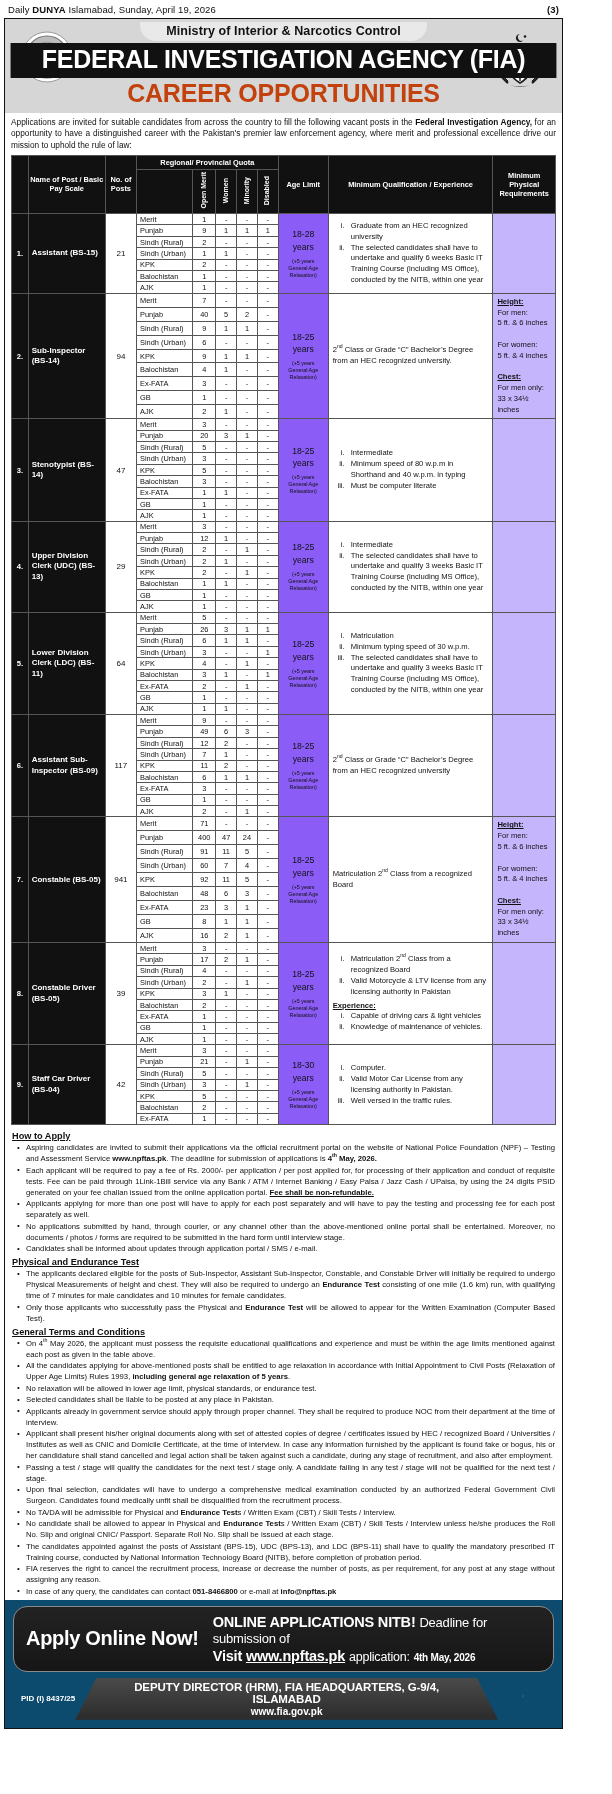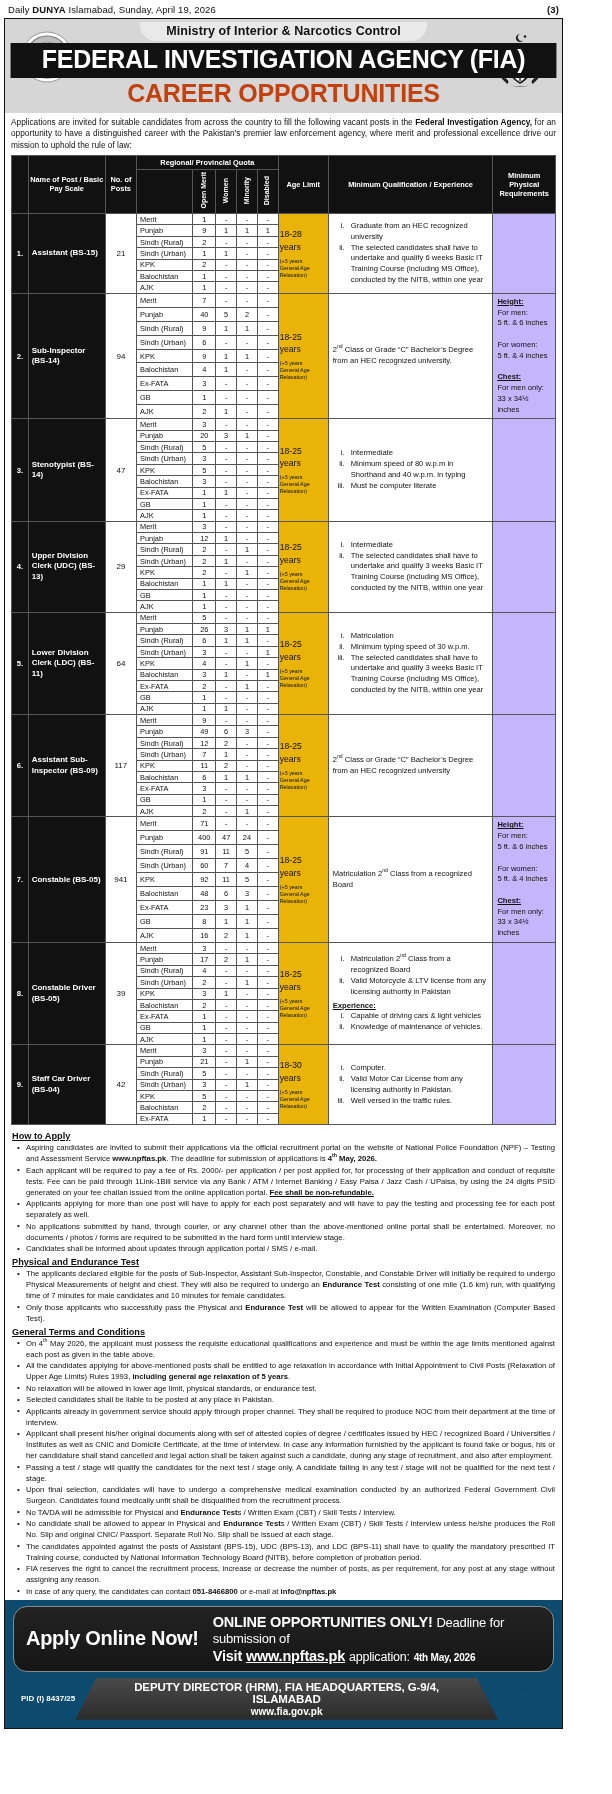--- a/index.html
+++ b/index.html
@@ -68,21 +68,21 @@
     background:#111; color:#fff; font-size:7.4px; font-weight:700;
     text-align:center; vertical-align:middle; padding:2px 1px; line-height:1.25;
   }
   th.vert { height: 44px; }
   th.vert span { writing-mode: vertical-rl; transform: rotate(180deg); display:inline-block; font-size:7px; }
   td.sn { background:#111; color:#fff; font-size:7.6px; font-weight:700; text-align:center; vertical-align:middle; }
   td.post { background:#111; color:#fff; font-size:8px; font-weight:700; padding:2px 3px; vertical-align:middle; line-height:1.3; }
   td.nposts { font-size:8px; text-align:center; vertical-align:middle; background:#fff; }
   td.quota-label { font-size:7.4px; padding:0.7px 3px; background:#fff; }
   td.q { font-size:7.4px; text-align:center; background:#fff; padding:0.7px 0; }
-  td.age { font-size:8.6px; vertical-align:middle; background:#eab308; line-height:1.5; }
+  td.age { font-size:8.6px; text-align:center; vertical-align:middle; background:#8b5cf6; line-height:1.5; }
   td.age .rel { font-size:5.4px; display:block; margin-top:4px; line-height:1.3; }
   td.qual { font-size:7.6px; vertical-align:middle; background:#fff; padding:3px 4px; line-height:1.42; }
   td.phys { font-size:7.6px; vertical-align:middle; background:#c4b5fd; padding:3px 4px; line-height:1.42; }
   td.phys b, td.qual b { font-weight:700; }
   .ul { text-decoration: underline; font-weight:700; }
   ol.roman { margin:0; padding-left: 14px; list-style: lower-roman; }
   ol.roman > li { padding-left:4px; margin-bottom:0px; }
   .plain { margin:0; }
 
   
@@ -897,21 +897,21 @@
           <li>FIA reserves the right to cancel the recruitment process, increase or decrease the number of posts, as per requirement, for any post at any stage without assigning any reason.</li>
           <li>In case of any query, the candidates can contact <b>051-8466800</b> or e-mail at <b>info@npftas.pk</b></li>
         </ul>
     </div>
 
     <div class="banner-wrap">
       <div class="apply-box">
         <div class="apply-left">Apply Online Now!</div>
         <div class="apply-right">
           <div class="apply-r1">
-            <span>ONLINE OPPORTUNITIES ONLY!</span> <span class="thin">Deadline for submission of</span>
+            <span>ONLINE APPLICATIONS NITB!</span> <span class="thin">Deadline for submission of</span>
           </div>
           <div class="apply-r2">
             <span>Visit</span>
             <span class="site">www.npftas.pk</span>
             <span class="thin">application:</span> <span class="bold-d">4th May, 2026</span>
           </div>
         </div>
       </div>
 
       <div class="footer">

